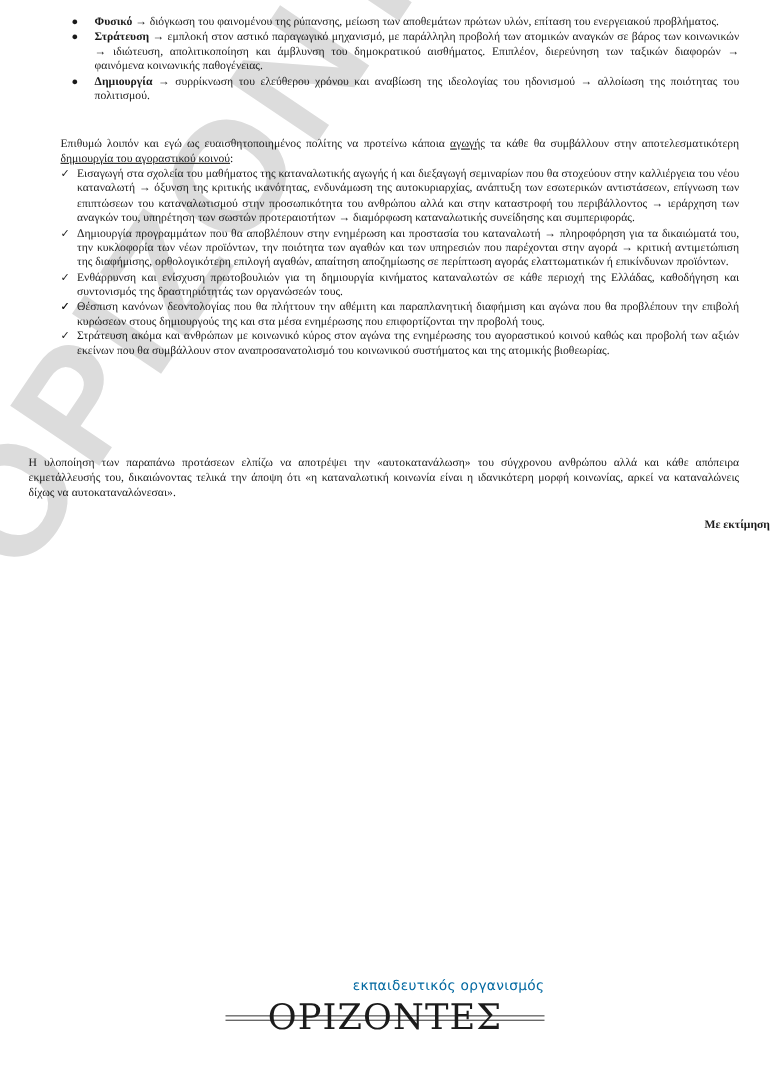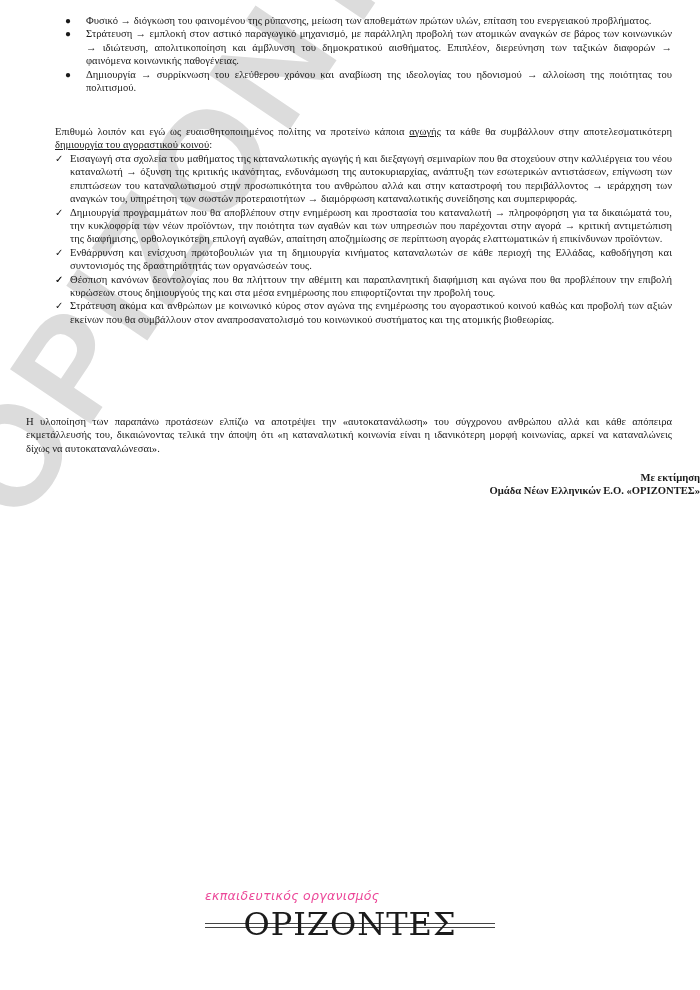--- a/index.html
+++ b/index.html
@@ -14,24 +14,24 @@
   .bullets { position:absolute; left:60px; top:14px; width:612px; margin:0; padding:0; list-style:none; }
   .bullets li { position:relative; padding-left:26px; text-align:justify; }
   .bullets li .dot { position:absolute; left:5px; top:0; font-size:10px; }
   .intro { position:absolute; left:55px; top:125px; width:617px; text-align:justify; }
   .checks { position:absolute; left:55px; top:152px; width:617px; margin:0; padding:0; list-style:none; }
   .checks li { position:relative; padding-left:15px; text-align:justify; }
   .checks li .chk { position:absolute; left:0; top:0; font-size:10px; }
   .conclusion { position:absolute; left:26px; top:415px; width:646px; text-align:justify; }
   .signature { position:absolute; left:0; top:471px; width:700px; text-align:right; font-weight:bold; }
   .u { text-decoration:underline; }
-  b { font-weight:normal; }
+  b { font-weight:bold; }
   .logo { position:absolute; left:205px; top:880px; width:290px; height:80px; z-index:1; }
-  .logo-sub { position:absolute; left:0; top:8px; width:100%; text-align:left;
-              font-family:"DejaVu Sans","Liberation Sans",sans-serif; font-size:12.5px; color:#ec4899; letter-spacing:0.3px;font-style:italic; }
+  .logo-sub { position:absolute; left:0; top:8px; width:100%; text-align:right;
+              font-family:"DejaVu Sans","Liberation Sans",sans-serif; font-size:12.5px; color:#0369a1; letter-spacing:0.3px; }
   .logo-main { position:absolute; left:0; top:26px; width:100%; text-align:center;
                font-family:"DejaVu Serif","Liberation Serif",serif; font-size:32px; color:#1b1b1b; letter-spacing:1px; line-height:36px; }
   .logo-line { position:absolute; left:0; width:100%; height:1.3px; background:#444; }
 </style>
 </head>
 <body>
 
 <div class="watermark">ΟΡΙΖΟΝΤΕΣ</div>
 
 <div class="page">
@@ -84,21 +84,20 @@
     <li>
       <span class="chk">✓</span>
       <span>Στράτευση ακόμα και ανθρώπων με κοινωνικό κύρος στον αγώνα της ενημέρωσης του αγοραστικού κοινού καθώς και προβολή των αξιών εκείνων που θα συμβάλλουν στον αναπροσανατολισμό του κοινωνικού συστήματος και της ατομικής βιοθεωρίας.</span>
     </li>
   </ul>
 
   <p class="conclusion" style="margin:0">Η υλοποίηση των παραπάνω προτάσεων ελπίζω να αποτρέψει την «αυτοκατανάλωση» του σύγχρονου ανθρώπου αλλά και κάθε απόπειρα εκμετάλλευσής του, δικαιώνοντας τελικά την άποψη ότι «η καταναλωτική κοινωνία είναι η ιδανικότερη μορφή κοινωνίας, αρκεί να καταναλώνεις δίχως να αυτοκαταναλώνεσαι».</p>
 
   <div class="signature">
     <div>Με εκτίμηση</div>
-    <div>Ομάδα Νέων Ελληνικών Ε.Ο. «ΟΡΙΖΟΝΤΕΣ»</div>
   </div>
 </div>
 
 <div class="logo">
   <div class="logo-sub">εκπαιδευτικός οργανισμός</div>
   <div class="logo-line" style="top:43px"></div>
   <div class="logo-line" style="top:47px"></div>
   <div class="logo-main">ΟΡΙΖΟΝΤΕΣ</div>
 </div>
 

